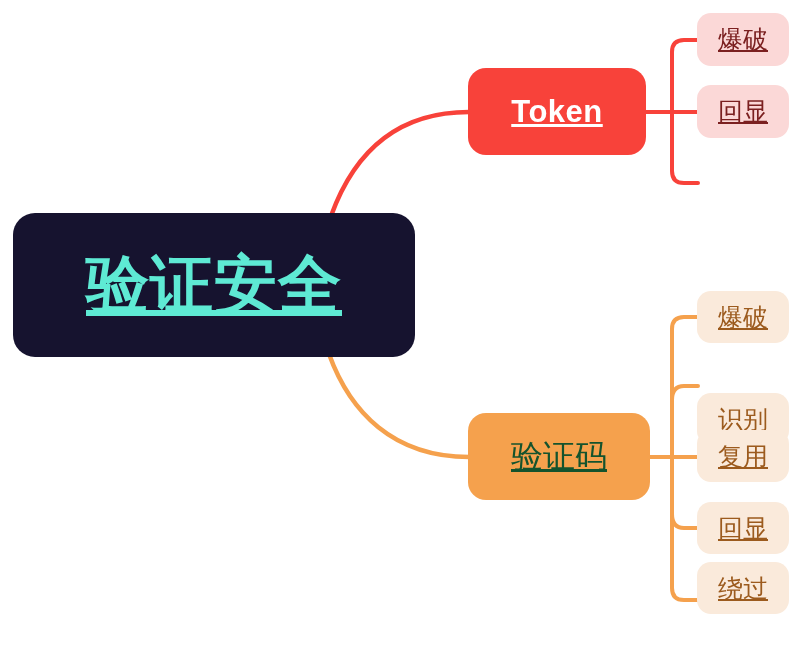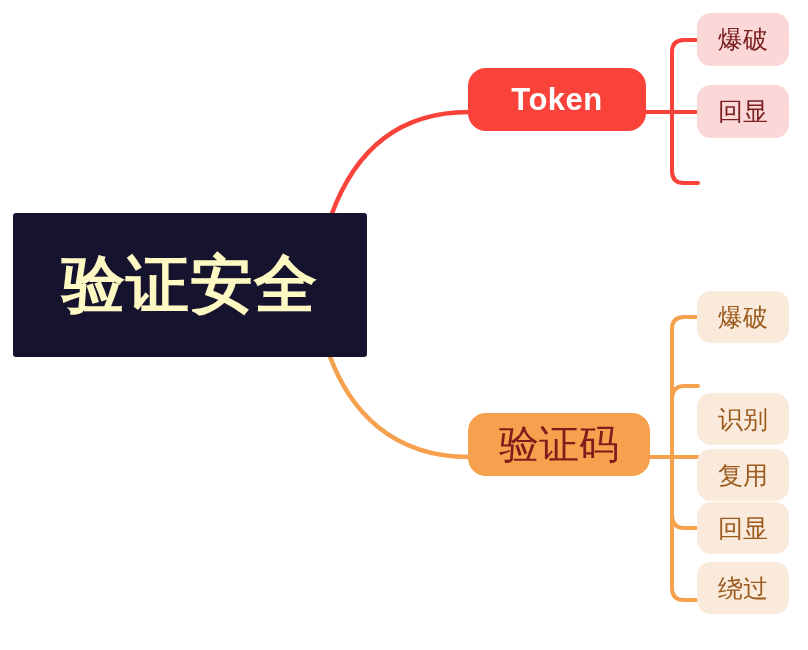--- a/index.html
+++ b/index.html
@@ -23,54 +23,55 @@
   }
   .node {
     position: absolute;
     display: flex;
     align-items: center;
     justify-content: center;
     box-sizing: border-box;
     z-index: 1;
     cursor: default;
     white-space: nowrap;
+    text-decoration: underline;
   }
   .root-node {
     left: 13px;
     top: 213px;
-    width: 354px;
+    width: 402px;
     height: 144px;
     background: #16132f;
-    border-radius: 3px;
-    color: #fef9c3;
+    border-radius: 22px;
+    color: #5eead4;
     font-size: 63px;
     font-weight: 600;
     letter-spacing: 1px;
   }
   .branch-node {
     width: 178px;
-    height: 63px;
+    height: 87px;
     border-radius: 18px;
   }
   .branch-token {
     left: 468px;
     top: 68px;
     background: #f8423a;
     color: #ffffff;
     font-size: 31px;
     font-weight: 600;
     letter-spacing: 0.5px;
   }
   .branch-captcha {
     left: 468px;
     top: 413px;
     width: 182px;
     background: #f5a14d;
-    color: #7f1d1d;
-    font-size: 40px;
+    color: #14532d;
+    font-size: 32px;
     font-weight: 500;
   }
   .child-node {
     left: 697px;
     width: 92px;
     height: 53px;
     border-radius: 14px;
     font-size: 25px;
     font-weight: 500;
   }
@@ -81,21 +82,21 @@
   .child-captcha {
     background: #faeadb;
     color: #9c5b1e;
     height: 52px;
   }
   .t-child-0 { top: 13px; }
   .t-child-1 { top: 85px; }
   .t-child-2 { top: 157px; }
   .c-child-0 { top: 291px; }
   .c-child-1 { top: 361px; margin-top: 32px; }
-  .c-child-2 { top: 449px; }
+  .c-child-2 { top: 430px; }
   .c-child-3 { top: 502px; }
   .c-child-4 { top: 562px; }
 </style>
 </head>
 <body>
 
 <div class="canvas">
 
   <svg class="edges" width="808" height="650" viewBox="0 0 808 650">
 

